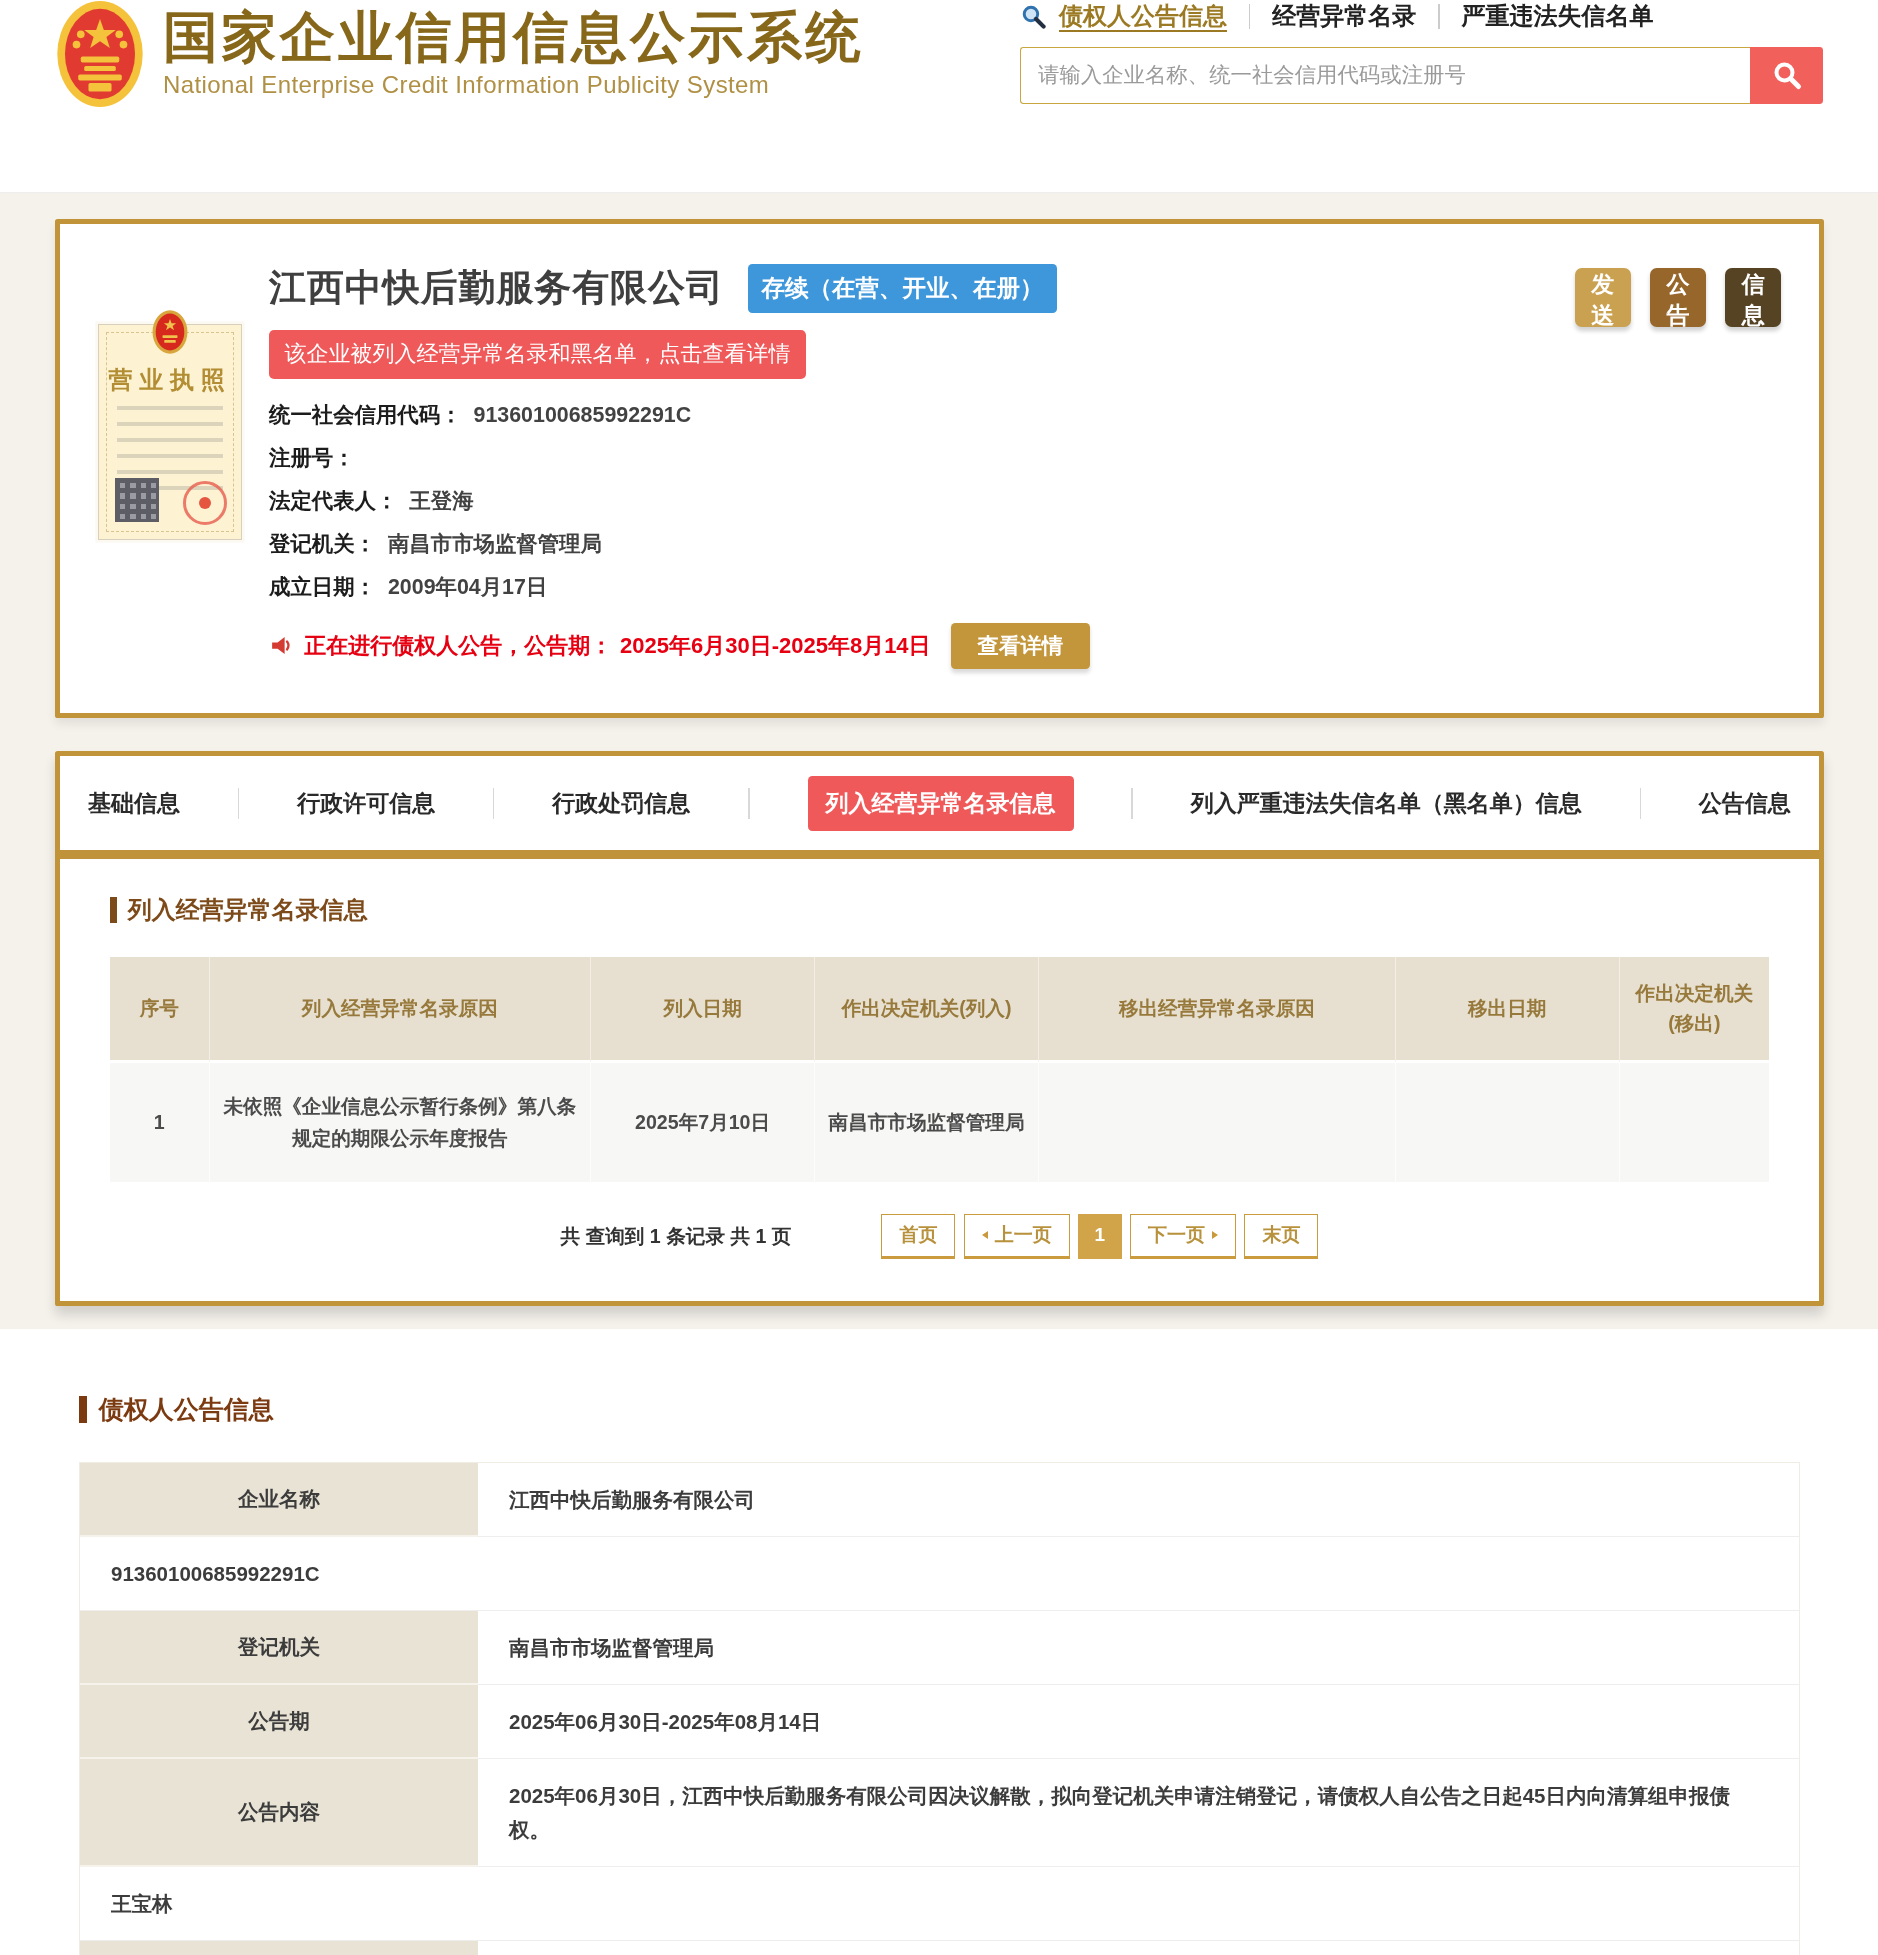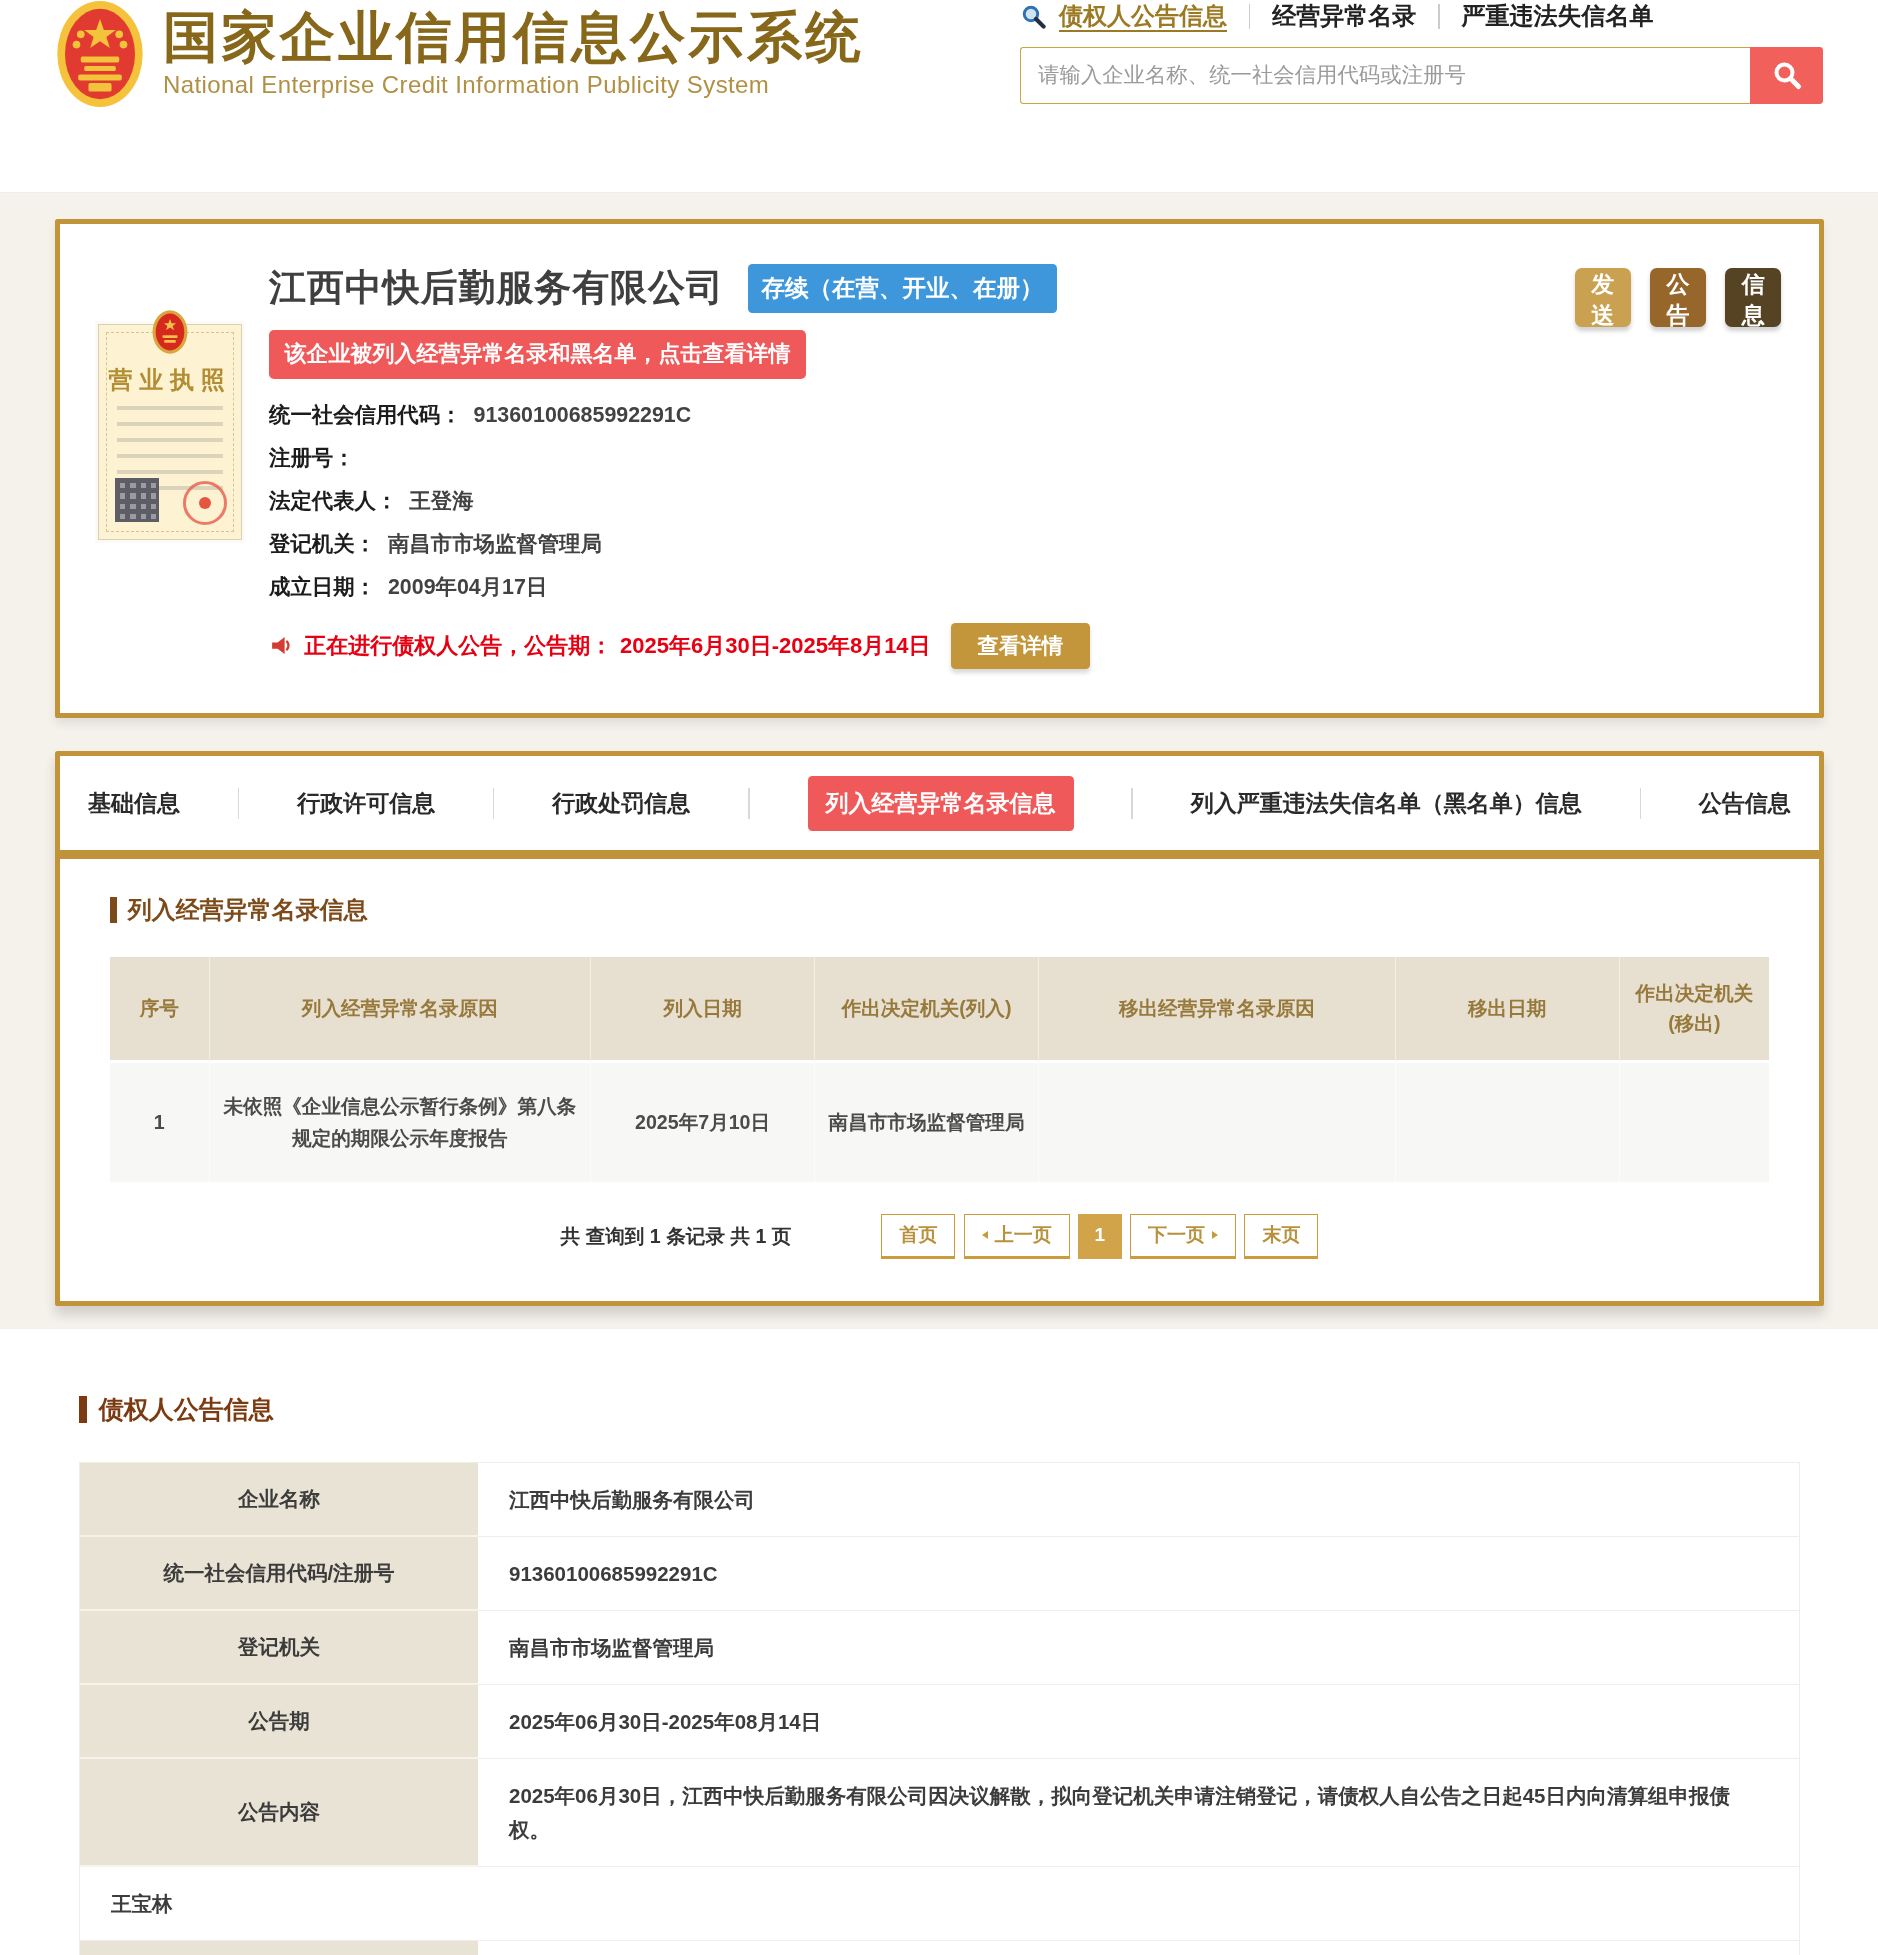--- a/index.html
+++ b/index.html
@@ -72,21 +72,21 @@
   .lic-seal { position:absolute; right:14.5px; bottom:14.5px; width:44px; height:44px;
     border-radius:50%; border:3.4px solid #e85d4e; opacity:.8; }
   .lic-seal:after { content:""; position:absolute; inset:13px; border-radius:50%; background:#e02f1d; }
 
   .company-info { flex:1; min-width:0; }
   .name-row { display:flex; align-items:center; gap:24px; }
   .company-name { margin:0; font-size:37px; font-weight:700; color:#3f3f3f; letter-spacing:0.9px; }
   .status-badge { background:#3e97db; color:#fff; font-size:23.5px; font-weight:700;
     padding:8.5px 13.7px; border-radius:4.3px; white-space:nowrap; }
   .warning-badge { display:inline-block; margin-top:17px; background:#f0595a; color:#fff;
-    font-size:22px; font-weight:700; padding:9.4px 15.4px; border-radius:5.1px; cursor:pointer; }
+    font-size:22px; font-weight:400; padding:9.4px 15.4px; border-radius:5.1px; cursor:pointer; }
   .fields { margin-top:21.4px; }
   .field { display:flex; margin-bottom:12px; font-size:21.4px; line-height:1.45; }
   .flabel { font-weight:700; color:#1c1c1c; white-space:nowrap; }
   .fvalue { color:#424242; font-weight:600; margin-left:12px; }
   .announcement { display:flex; align-items:center; margin-top:19.6px; }
   .horn-icon { width:25px; height:25px; margin-right:10.3px; flex-shrink:0; }
   .ann-text, .ann-period { font-size:22px; font-weight:700; color:#e60012; }
   .ann-period { margin-left:7.7px; }
   .detail-btn { margin-left:20.5px; background:#c3963c; color:#fff; border:none;
     font-size:21.4px; font-weight:700; padding:8.5px 26.5px; border-radius:4.3px; cursor:pointer;
@@ -341,21 +341,20 @@
     <div class="sec-head2">
       <span class="bar2"></span>
       <h2>债权人公告信息</h2>
     </div>
     <div class="kv-table">
       <div class="kv-row">
         <div class="kv-label">企业名称</div>
         <div class="kv-value">江西中快后勤服务有限公司</div>
       </div>
       <div class="kv-row">
-        <div class="kv-label">统一社会信用代码/注册号</div>
         <div class="kv-value">91360100685992291C</div>
       </div>
       <div class="kv-row">
         <div class="kv-label">登记机关</div>
         <div class="kv-value">南昌市市场监督管理局</div>
       </div>
       <div class="kv-row">
         <div class="kv-label">公告期</div>
         <div class="kv-value">2025年06月30日-2025年08月14日</div>
       </div>

